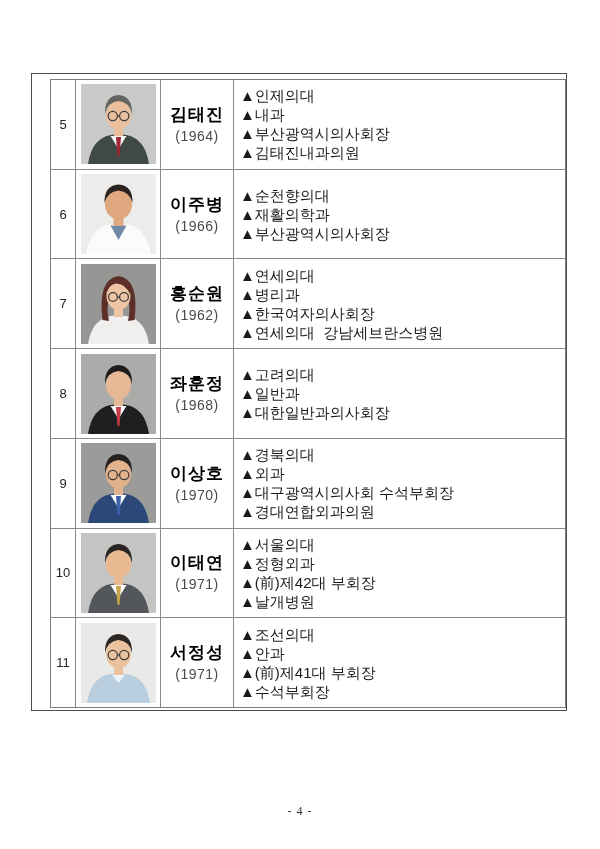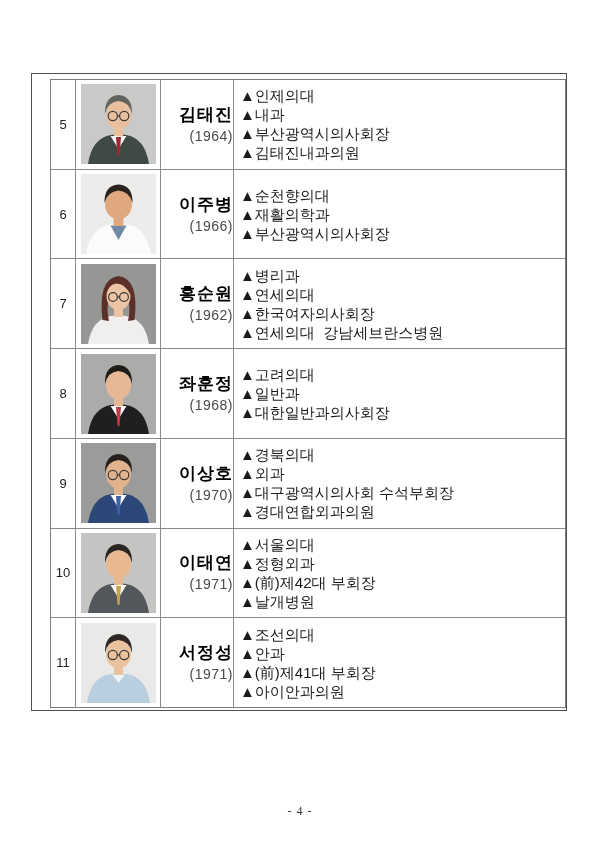--- a/index.html
+++ b/index.html
@@ -12,21 +12,21 @@
              display:flex;flex-direction:column;background:#ffffff;}
   .t-row{flex:1;display:flex;border-top:1px solid #8a8a8a;min-height:0;}
   .t-row:first-child{border-top:none;}
   .cell{box-sizing:border-box;min-width:0;}
   .cell-no{width:25px;border-right:1px solid #8a8a8a;display:flex;
            align-items:center;justify-content:center;
            font-size:13px;color:#222;}
   .cell-photo{width:85px;border-right:1px solid #8a8a8a;display:flex;
               align-items:center;justify-content:center;}
   .cell-name{width:73px;border-right:1px solid #8a8a8a;display:flex;
-             flex-direction:column;align-items:flex-end;justify-content:center;}
+             flex-direction:column;align-items:center;justify-content:center;}
   .cell-cred{flex:1;display:flex;flex-direction:column;justify-content:center;
              padding-left:6px;}
   .avatar{display:block;width:75px;height:80px;}
   .name{font-size:17px;font-weight:bold;color:#000;letter-spacing:1px;line-height:20px;}
   .year{font-size:14px;color:#4a4a4a;letter-spacing:0.5px;margin-top:3px;}
   .cred-line{font-size:15px;line-height:19px;color:#1a1a1a;white-space:pre-wrap;}
   .page-num{position:absolute;left:0;top:804px;width:100%;text-align:center;
             font-family:"Liberation Serif","DejaVu Serif",serif;
             font-size:12px;color:#333;letter-spacing:1px;}
   .glasses{stroke:#3a3a3a;stroke-width:1.2;fill:none;}
@@ -107,22 +107,22 @@
                 <circle cx="43" cy="33" r="4.4"></circle>
               <line x1="36.4" y1="33" x2="38.6" y2="33"></line>
             </g>
           </svg>
         </div>
         <div class="cell cell-name">
           <div class="name">홍순원</div>
           <div class="year">(1962)</div>
         </div>
         <div class="cell cell-cred">
+          <div class="cred-line">▲연세의대</div>
           <div class="cred-line">▲병리과</div>
-          <div class="cred-line">▲연세의대</div>
           <div class="cred-line">▲한국여자의사회장</div>
           <div class="cred-line">▲연세의대  강남세브란스병원</div>
         </div>
       </div>
 
       <div class="t-row">
         <div class="cell cell-no">8</div>
         <div class="cell cell-photo">
           <svg class="avatar" viewBox="0 0 75 80" xmlns="http://www.w3.org/2000/svg">
             <rect width="75" height="80" fill="#ababa9"></rect>
@@ -218,21 +218,21 @@
           </svg>
         </div>
         <div class="cell cell-name">
           <div class="name">서정성</div>
           <div class="year">(1971)</div>
         </div>
         <div class="cell cell-cred">
           <div class="cred-line">▲조선의대</div>
           <div class="cred-line">▲안과</div>
           <div class="cred-line">▲(前)제41대 부회장</div>
-          <div class="cred-line">▲아이안과의원</div>
+          <div class="cred-line">▲수석부회장</div>
         </div>
       </div>
 
     </div>
   </div>
 
   <div class="page-num">- 4 -</div>
 </div>
 
 </body></html>

